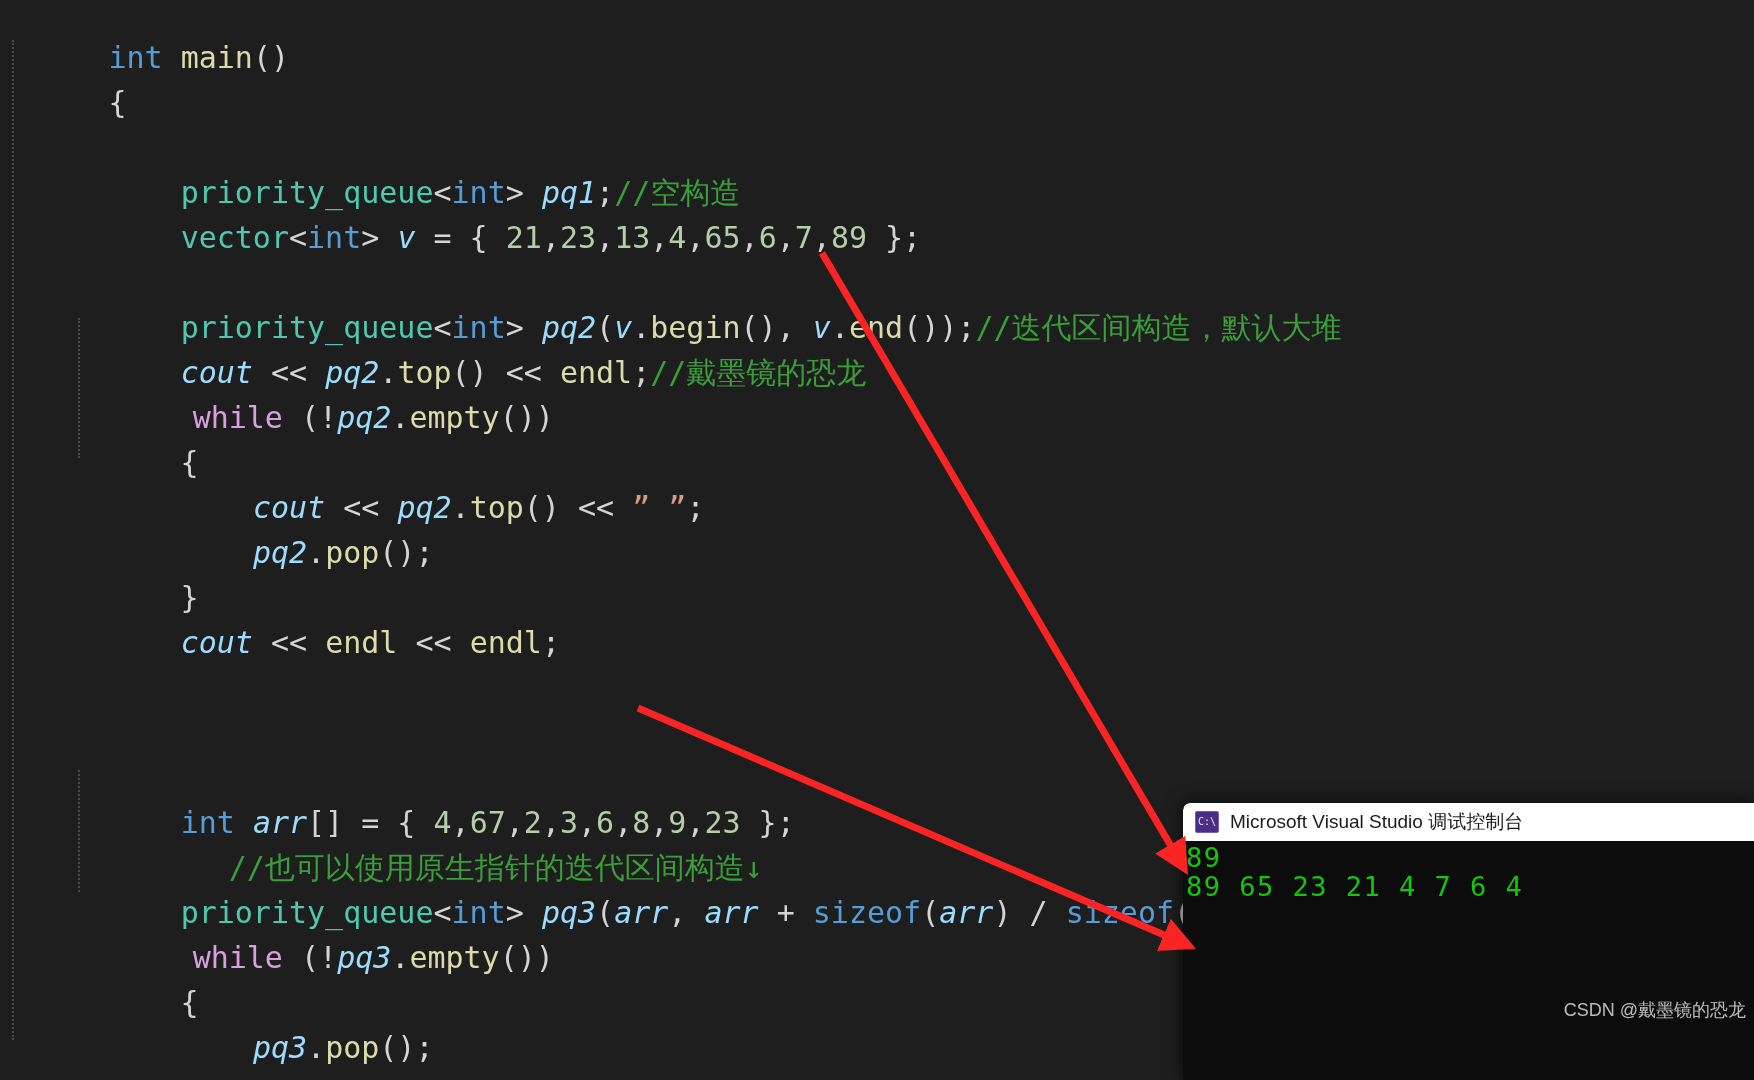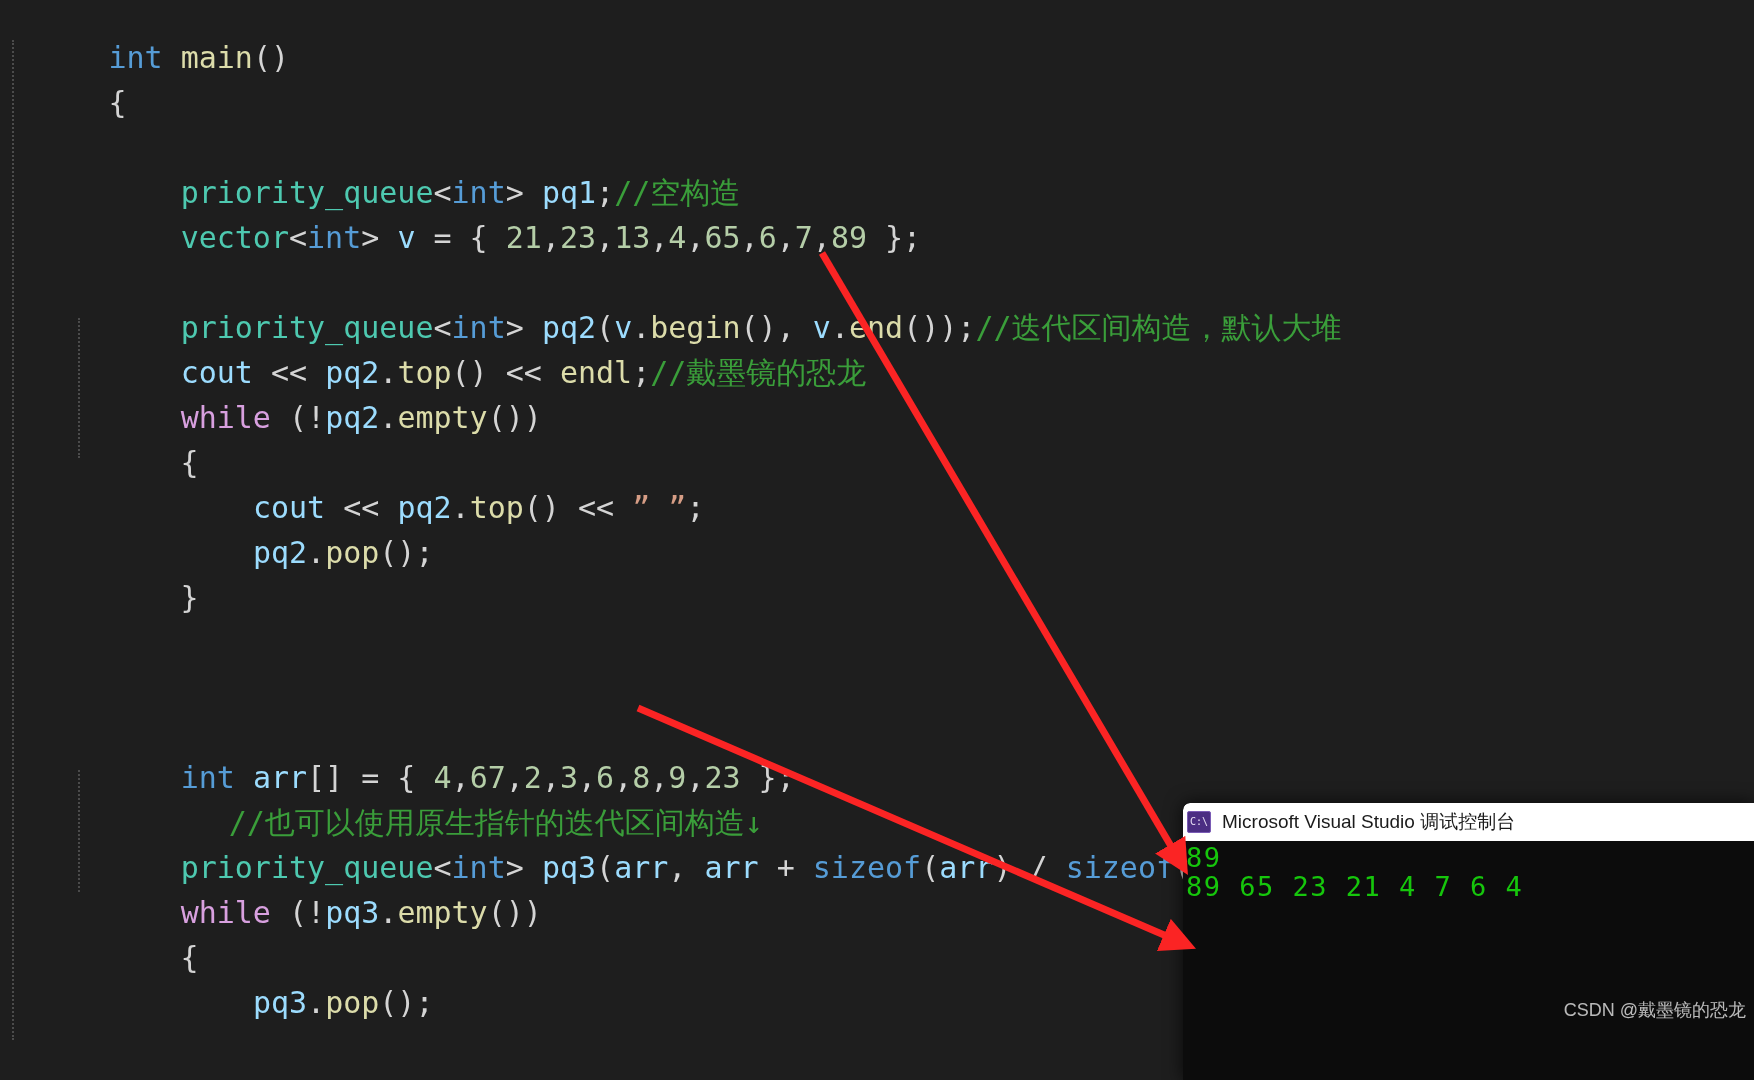--- a/index.html
+++ b/index.html
@@ -47,24 +47,24 @@
     position: absolute;
     width: 0px;
     border-left: 2px dotted #5a5a5a;
     opacity: .75;
   }
   .guide.g0 { left: 12px; }
   .guide.g1 { left: 78px; }
 
   
   .kw      { color: #569cd6; }   
-  .kwctl   { color: #d8a0df; }   
+  .kwctl   { color: #d8a0df; margin-left: 12px; }   
   .type    { color: #4ec9b0; }   
   .fn      { color: #dcdcaa; }   
-  .var     { color: #9cdcfe; }   
+  .var     { color: #9cdcfe; font-style: italic; }   
   .num     { color: #b5cea8; }   
   .str     { color: #d69d85; }   
   .cmt     { color: #3a9e3a; }
   .plain   { color: #d4d4d4; }
 
   
   #console-window {
     position: absolute;
     left: 1183px;
     top: 803px;
@@ -73,21 +73,21 @@
     background: #0c0c0c;
     box-shadow: 0 0 18px rgba(0,0,0,.75);
     border-radius: 7px 0 0 0;
     overflow: hidden;
   }
   #console-titlebar {
     height: 38px;
     background: #ffffff;
     display: flex;
     align-items: center;
-    padding-left: 4px;
+    padding-left: 12px;
     border-radius: 7px 0 0 0;
   }
   #console-icon {
     width: 22px; height: 20px;
     background: #4b2e83;
     border-radius: 2px;
     position: relative;
     flex: none;
     margin-right: 11px;
     border: 1px solid #7a5bb5;
@@ -196,20 +196,23 @@
     </div>
 
     <div class="code-line" style="top:-10px;">
       <span class="plain">        </span><span class="var">pq2</span><span class="plain">.</span><span class="fn">pop</span><span class="plain">();</span>
     </div>
 
     <div class="code-line" style="top:-10px;">
       <span class="plain">    }</span>
     </div>
 
+    <div class="code-line" style="top:-10px;">
+      <span class="plain">    </span><span class="var">cout</span><span class="plain"> &lt;&lt; </span><span class="fn">endl</span><span class="plain"> &lt;&lt; </span><span class="fn">endl</span><span class="plain">;</span>
+    </div>
 
     <div class="code-line" style="top:-10px;">&nbsp;</div>
     <div class="code-line" style="top:-10px;">&nbsp;</div>
     <div class="code-line" style="top:-10px;">&nbsp;</div>
 
     <div class="code-line" style="top:-10px;">
       <span class="plain">    </span><span class="kw">int</span><span class="plain"> </span><span class="var">arr</span><span class="plain">[] = { </span><span class="num">4</span><span class="plain">,</span><span class="num">67</span><span class="plain">,</span><span class="num">2</span><span class="plain">,</span><span class="num">3</span><span class="plain">,</span><span class="num">6</span><span class="plain">,</span><span class="num">8</span><span class="plain">,</span><span class="num">9</span><span class="plain">,</span><span class="num">23</span><span class="plain"> };</span>
     </div>
 
     <div class="code-line" style="top:-10px;margin-left:48px;">

